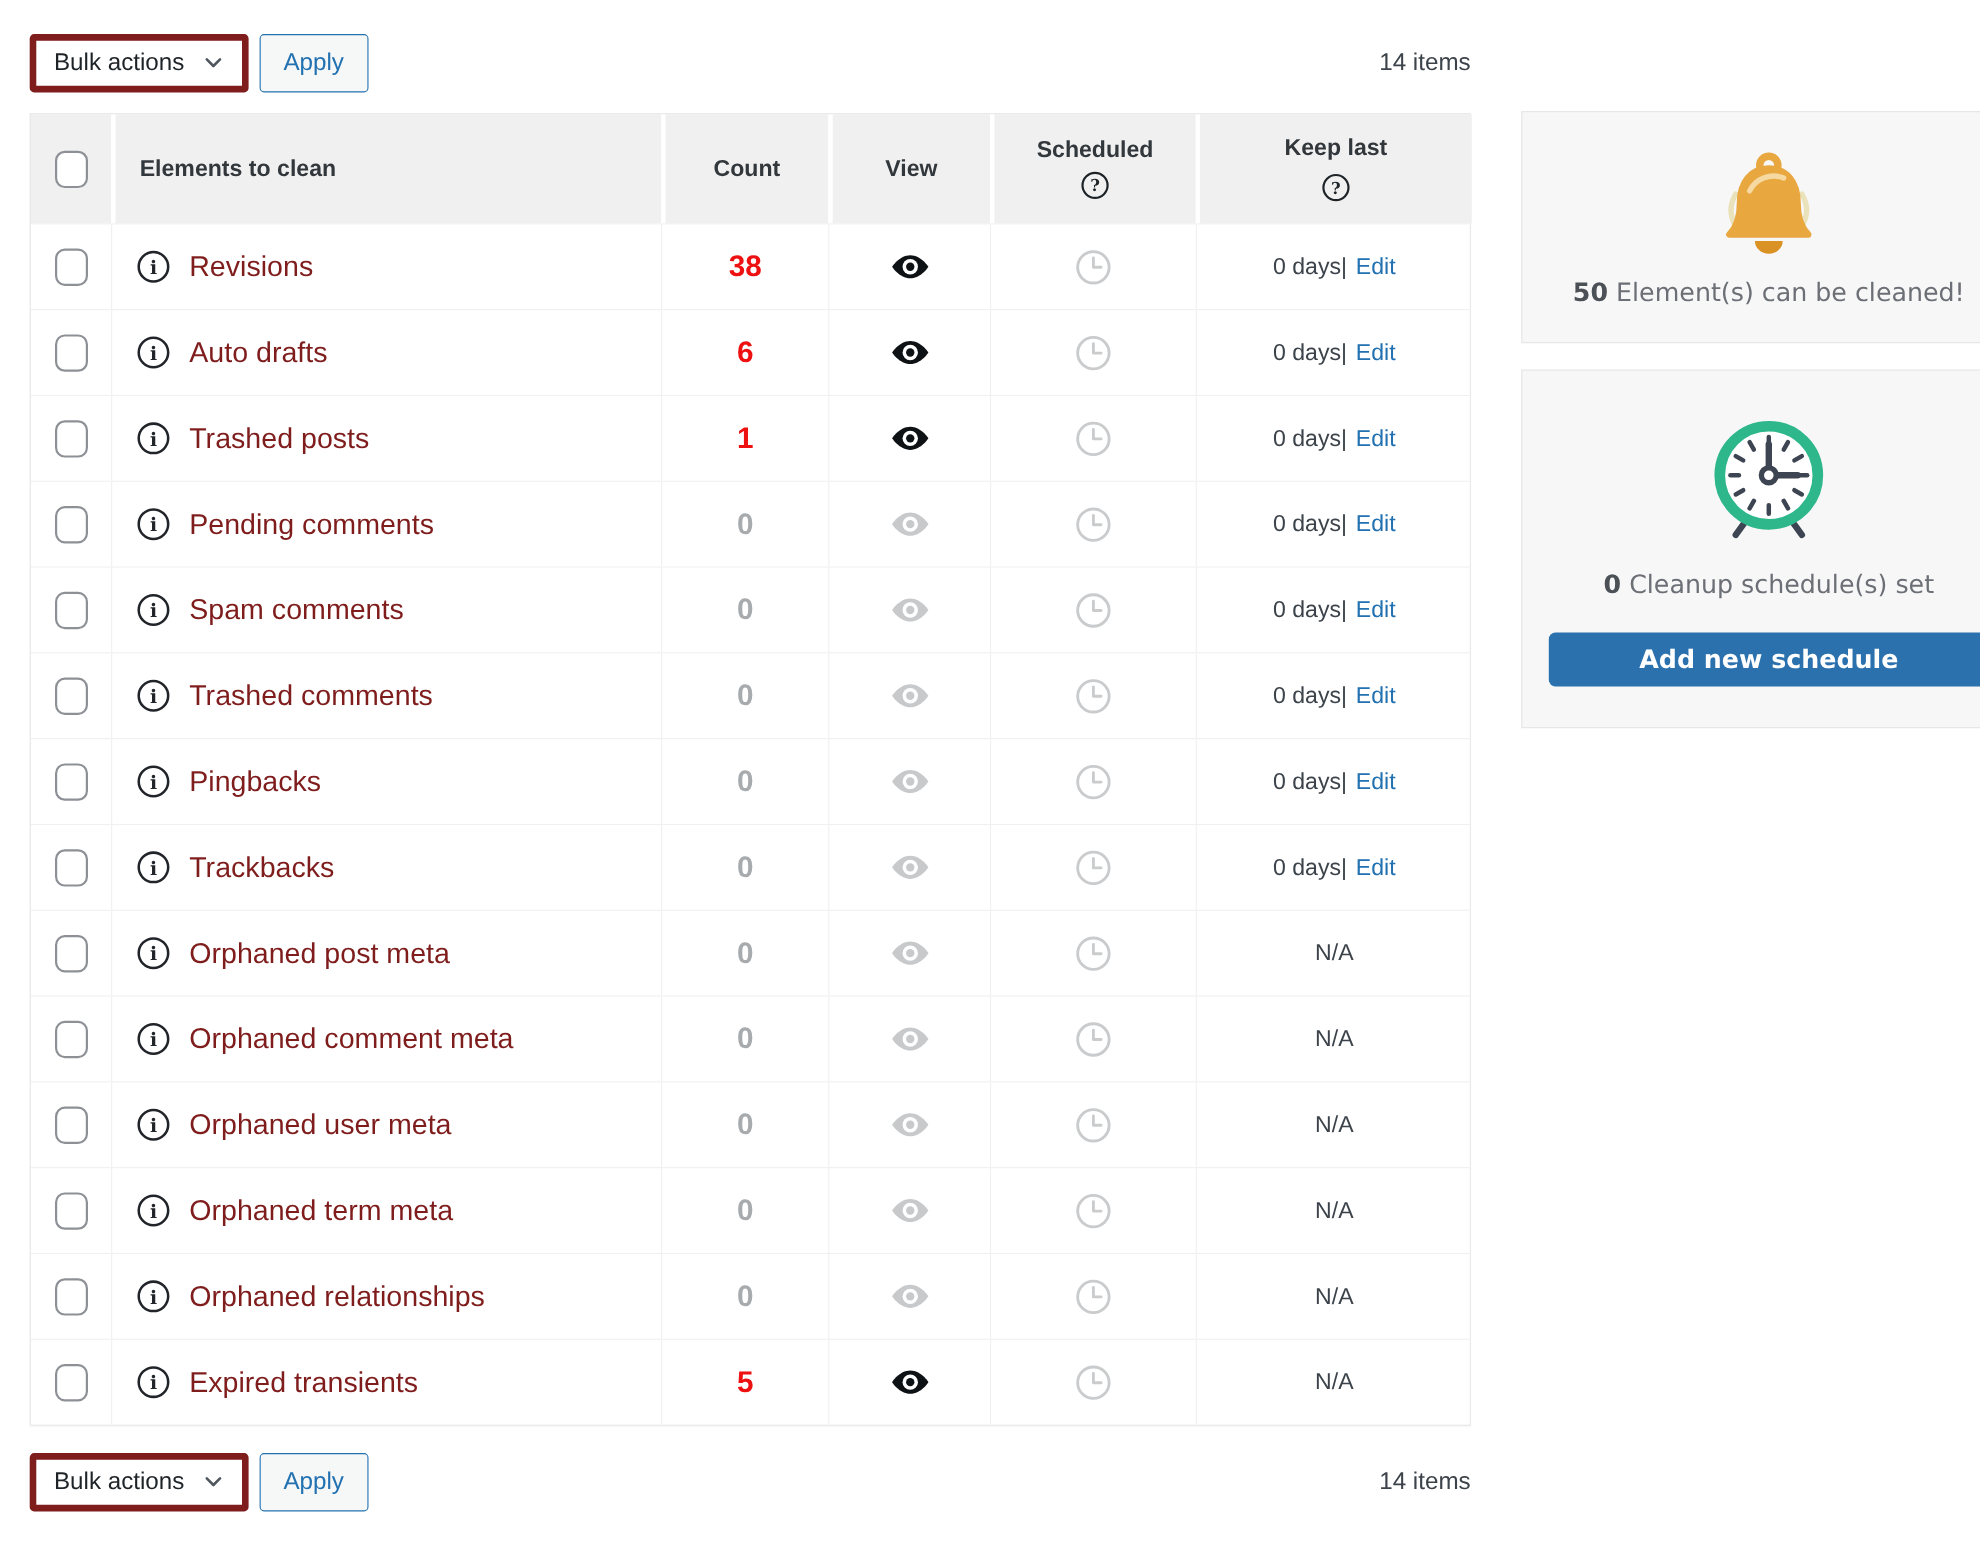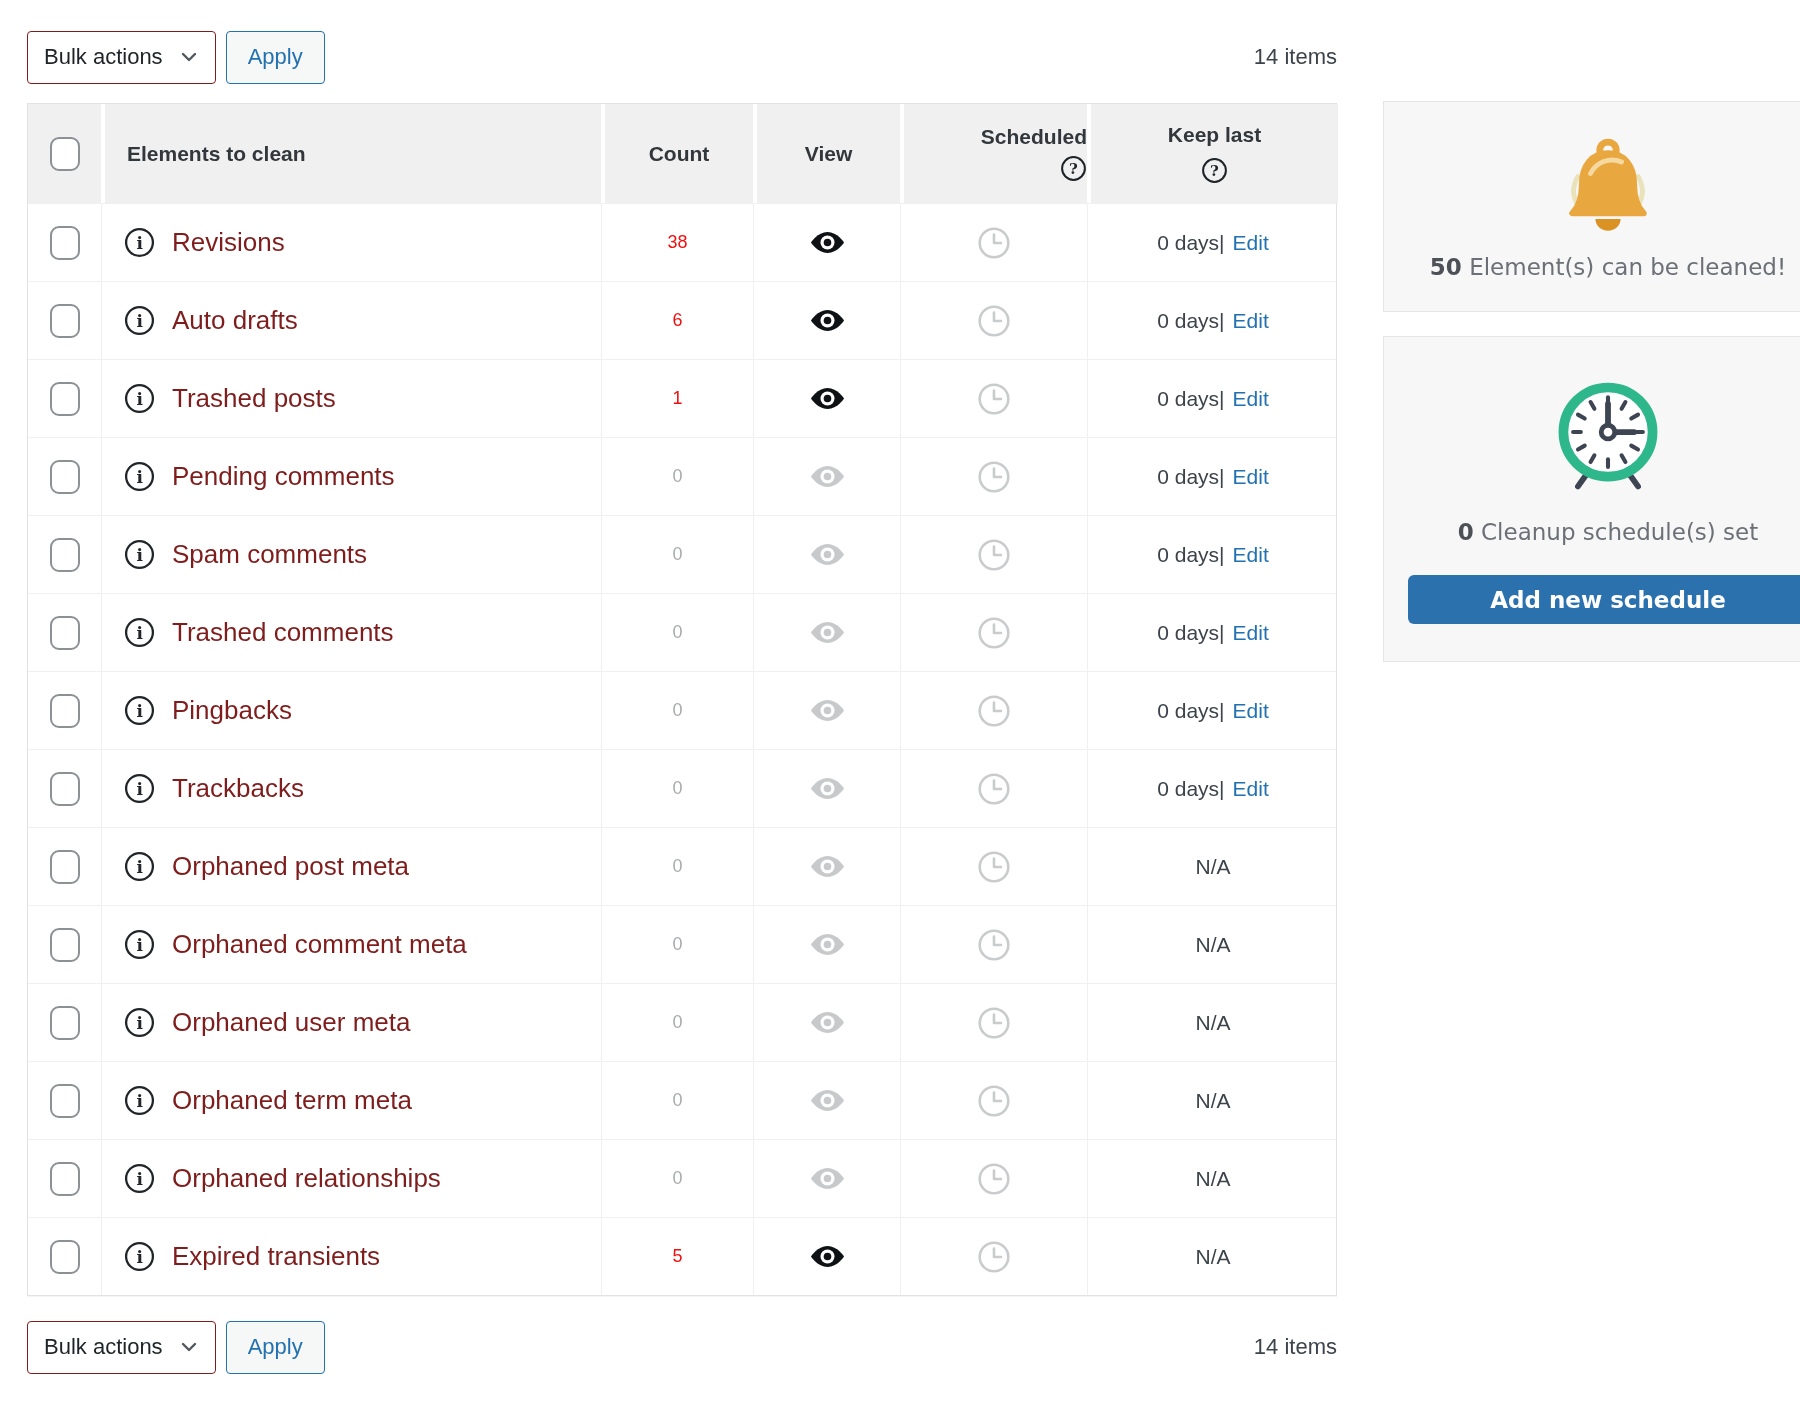--- a/index.html
+++ b/index.html
@@ -13,21 +13,21 @@
   .page { display: flex; align-items: flex-start; padding: 30px 0 0 27px; }
   .content { width: 1310px; flex: none; }
 
   
   .toolbar { position: relative; display: flex; align-items: center; gap: 10px; height: 54px; }
   .toolbar-top { margin-bottom: 19px; }
   .toolbar-bottom { margin-top: 24px; }
   .bulk-select {
     display: flex; align-items: center; gap: 18px;
     height: 53px; padding: 0 18px 0 16px;
-    background: #fff; border: 1px solid #7f1d1d; border-radius: 4px;
+    background: #fff; border: 6px solid #7f1d1d; border-radius: 4px;
     font-size: 22px; color: #1d2327; cursor: pointer;
   }
   .chevron svg { display: block; }
   .apply-btn {
     height: 53px; padding: 0 21px;
     background: #f6f7f7; border: 1px solid #2271b1; border-radius: 4px;
     color: #2271b1; font-size: 22px; font-family: "Liberation Sans", sans-serif;
     cursor: pointer;
   }
   .items-count { position: absolute; right: 0; top: 14px; font-size: 22px; color: #3c434a; }
@@ -35,33 +35,33 @@
   
   .table { border: 1px solid #e0e2e4; background: #fff; box-shadow: 0 1px 1px rgba(0,0,0,.04); }
   .thead, .row { display: grid; grid-template-columns: 73px 500px 152px 147px 187px 251px; }
   .th {
     background: #f0f0f1; min-height: 99px;
     display: flex; align-items: center; justify-content: center;
     font-weight: bold; font-size: 21px; color: #32373c;
   }
   .th + .th { border-left: 4px solid #fff; }
   .th-elements { justify-content: flex-start; padding-left: 22px; text-align: right; }
-  .th-col { flex-direction: column; gap: 6px; align-items: flex-end; }
+  .th-col { flex-direction: column; gap: 6px; }
   .th-inline { gap: 10px; flex-direction: column; }
 
   .row { height: 78px; border-top: 1px solid #f0f0f1; background: #fff; }
   .cell {
     display: flex; align-items: center; justify-content: center;
     border-left: 1px solid #f0f0f1; font-size: 21px;
   }
   .cell:first-child { border-left: none; }
   .name-cell { justify-content: flex-start; padding-left: 22px; gap: 17px; }
   .row-label { color: #7f1d1d; font-size: 26px; }
 
-  .count { font-weight: normal; color: #a8abae; font-size: 18px; }
+  .count { font-weight: bold; color: #a8abae; font-size: 27px; }
   .row.active .count { color: #ee1111; }
   .eye-icon { color: #c7c9cb; display: flex; }
   .row.active .eye-icon { color: #0e1214; }
   .clock-icon { color: #c9cbcd; display: flex; }
   .keep-cell { gap: 0; color: #3c434a; }
   .edit-link { color: #2271b1; text-decoration: none; cursor: pointer; }
   .keep-edit { display: flex; gap: 8px; }
 
   .checkbox {
     appearance: none; -webkit-appearance: none;

